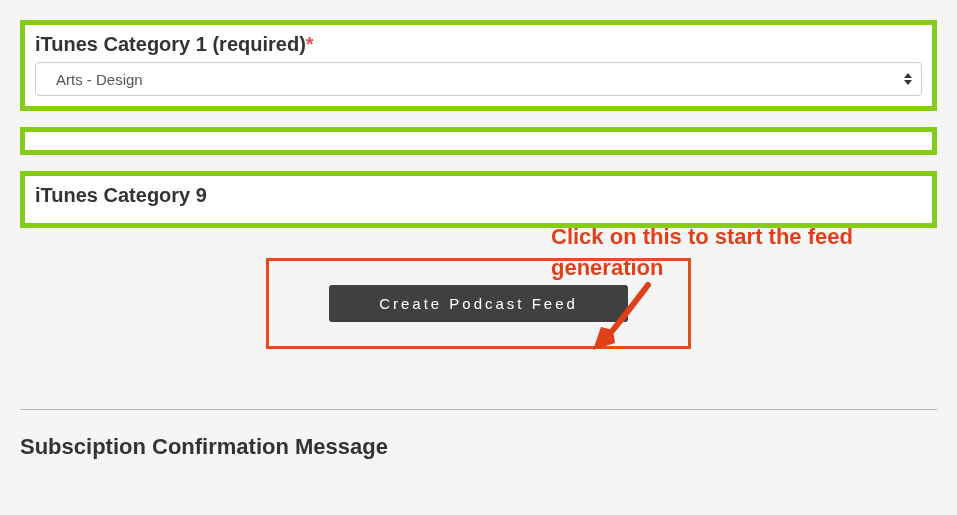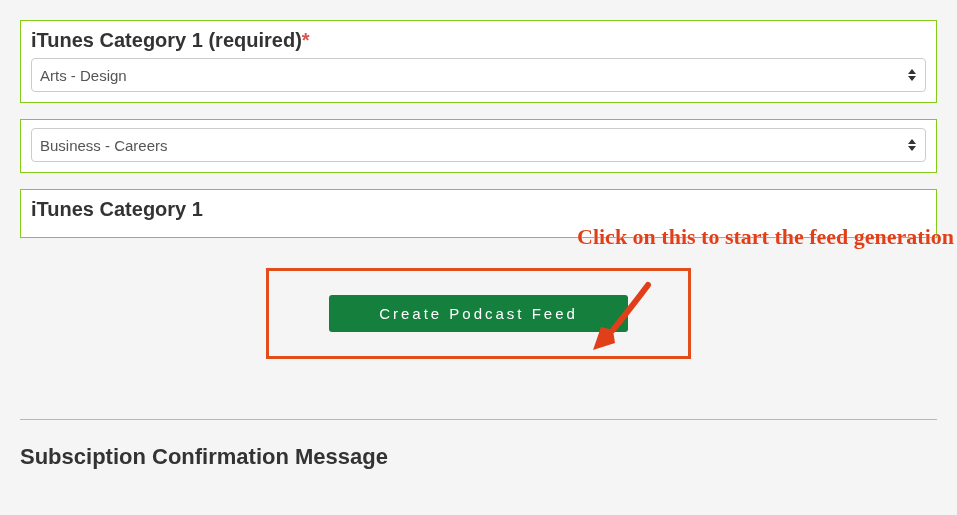--- a/index.html
+++ b/index.html
@@ -9,40 +9,40 @@
       padding: 0;
       width: 957px;
       height: 515px;
       overflow: hidden;
     }
     .container {
       padding: 20px;
     }
     .form-group {
       background: #fff;
-      border: 1px solid #84cc16;
+      border: 5px solid #84cc16;
       padding: 8px 10px 10px 10px;
       margin-bottom: 16px;
     }
     .form-label {
       font-size: 20px;
       font-weight: 600;
       color: #333;
       margin-bottom: 6px;
       display: block;
     }
     .required-star {
       color: #d9534f;
     }
     .select-wrap {
       position: relative;
     }
     .form-select {
       width: 100%;
-      padding: 6px 28px 6px 8px;
+      padding: 6px 28px 6px 20px;
       font-size: 15px;
       color: #555;
       border: 1px solid #ccc;
       border-radius: 4px;
       background: #fff;
       appearance: none;
       -webkit-appearance: none;
       -moz-appearance: none;
       line-height: 1.4;
       height: 34px;
@@ -66,40 +66,40 @@
       margin-top: 30px;
       margin-bottom: 40px;
     }
     .highlight-box {
       border: 3px solid #e14e1c;
       padding: 24px 60px;
       display: inline-flex;
       justify-content: center;
     }
     .create-btn {
-      background: #15803d;
+      background: #404040;
       color: #fff;
       border: none;
       padding: 10px 50px;
       font-size: 15px;
       letter-spacing: 3px;
       border-radius: 3px;
       cursor: pointer;
       text-align: center;
       font-weight: 500;
     }
     .annotation {
       position: absolute;
-      left: 577px;
+      left: 551px;
       top: 222px;
       color: #e13f19;
       font-size: 22px;
       font-weight: 700;
       line-height: 1.4;
-      font-family: Liberation Serif, serif;
+      font-family: Liberation Sans, sans-serif;
       text-shadow: 0 0 1px #fff, 0 0 1px #fff;
     }
     .arrow-svg {
       position: absolute;
       left: 583px;
       top: 275px;
       width: 80px;
       height: 80px;
     }
     .divider {
@@ -132,37 +132,24 @@
             <path d="M4 0 L8 5 L0 5 Z" fill="#333"></path>
           </svg>
         <svg width="8" height="6" viewBox="0 0 8 6">
             <path d="M0 1 L8 1 L4 6 Z" fill="#333"></path>
           </svg>
       </span>
     </div>
   </div>
 
   <div class="form-group">
-    <div class="select-wrap">
-      <select class="form-select">
-        <option>Business - Careers</option>
-      </select>
-      <span class="select-arrows">
-        <svg width="8" height="6" viewBox="0 0 8 6">
-            <path d="M4 0 L8 5 L0 5 Z" fill="#333"></path>
-          </svg>
-        <svg width="8" height="6" viewBox="0 0 8 6">
-            <path d="M0 1 L8 1 L4 6 Z" fill="#333"></path>
-          </svg>
-      </span>
-    </div>
   </div>
 
   <div class="form-group">
-    <label class="form-label">iTunes Category 1</label>
+    <label class="form-label">iTunes Category 9</label>
   </div>
 
   <div class="button-row">
     <div class="highlight-box">
       <button class="create-btn">Create Podcast Feed</button>
     </div>
   </div>
 
 </div>
 

